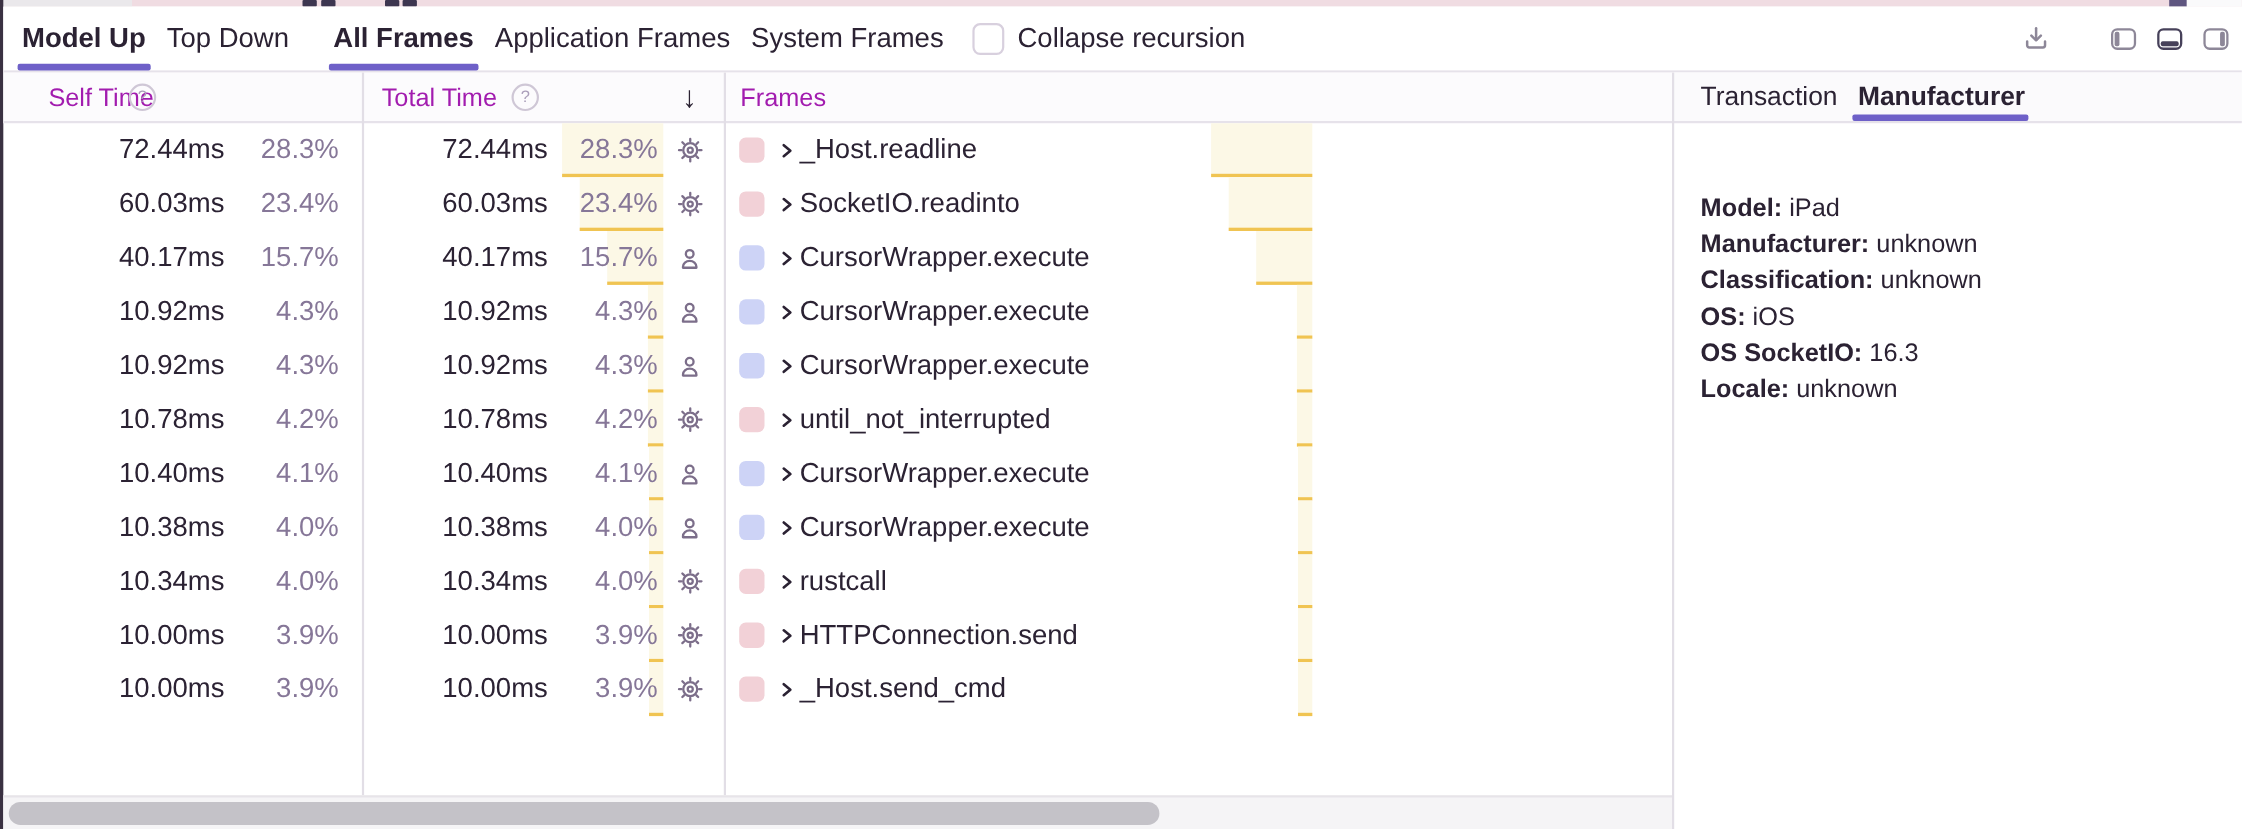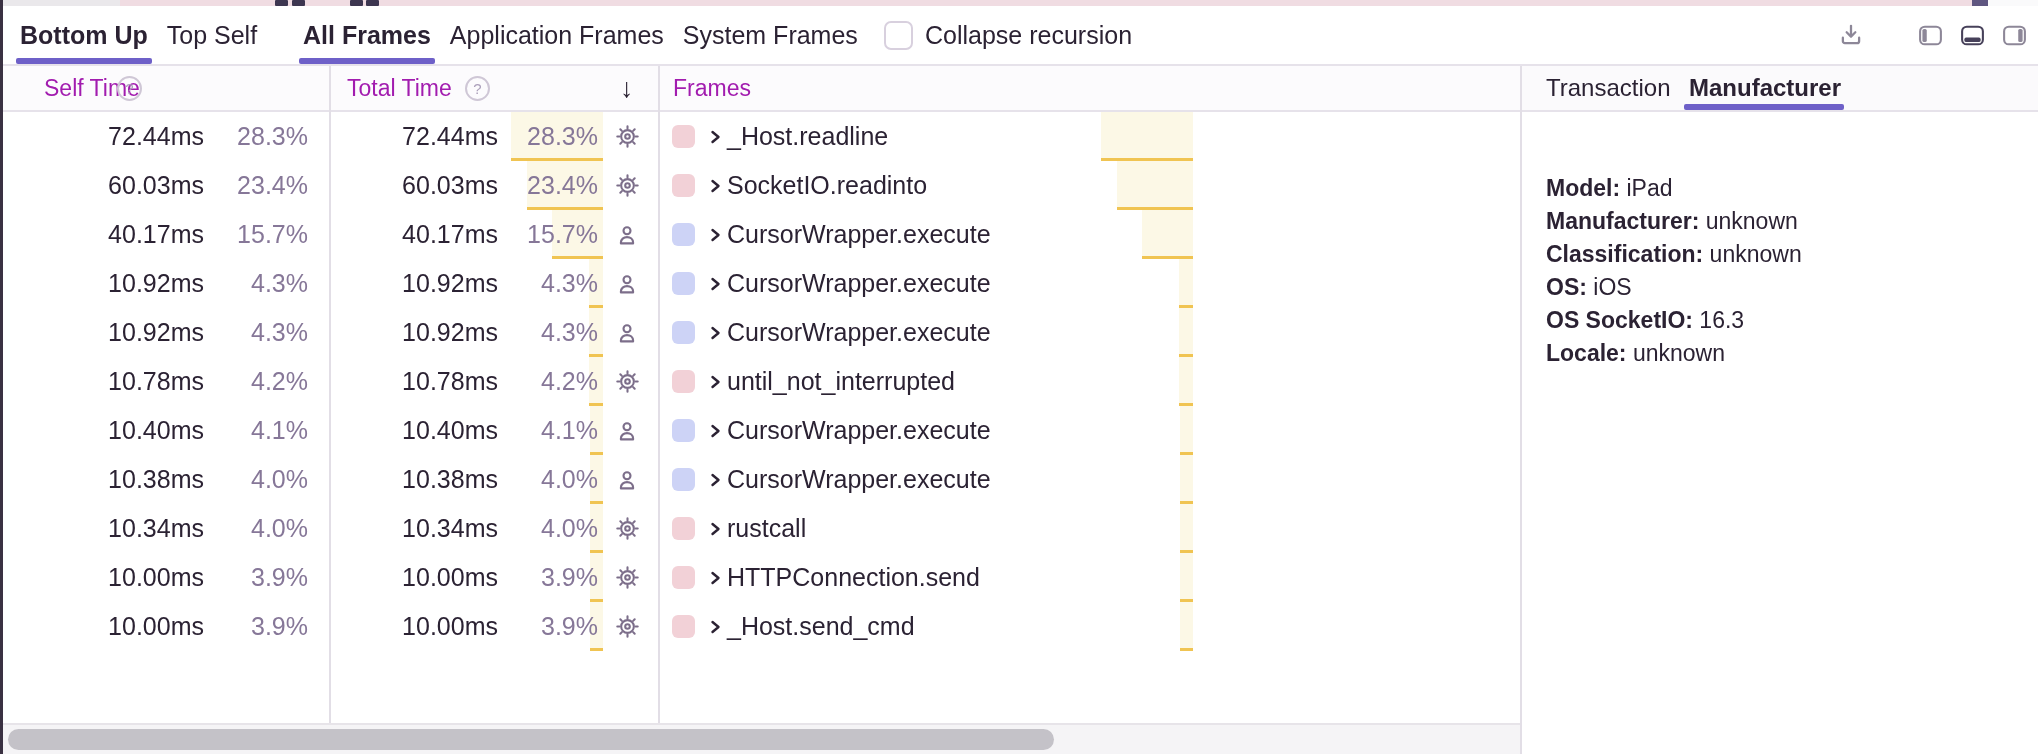--- a/index.html
+++ b/index.html
@@ -88,22 +88,22 @@
     <div class="strip-dash" style="left:350px"></div>
     <div class="strip-dash" style="left:366px"></div>
     <div class="strip-purple"></div>
     <div class="strip-white"></div>
   </div>
 
   <div class="left-edge"></div>
 
   <div class="toolbar">
     <div class="tabs" id="view-tabs">
-        <span class="tab active">Bottom Up</span>
-        <span class="tab">Top Self</span>
+        <span class="tab active">Model Up</span>
+        <span class="tab">Top Down</span>
       </div>
     <div class="tabs" id="frame-tabs">
         <span class="tab active">All Frames</span>
         <span class="tab">Application Frames</span>
         <span class="tab">System Frames</span>
       </div>
     <div class="collapse-group">
       <div class="checkbox"></div>
       <span class="collapse-label">Collapse recursion</span>
     </div>

